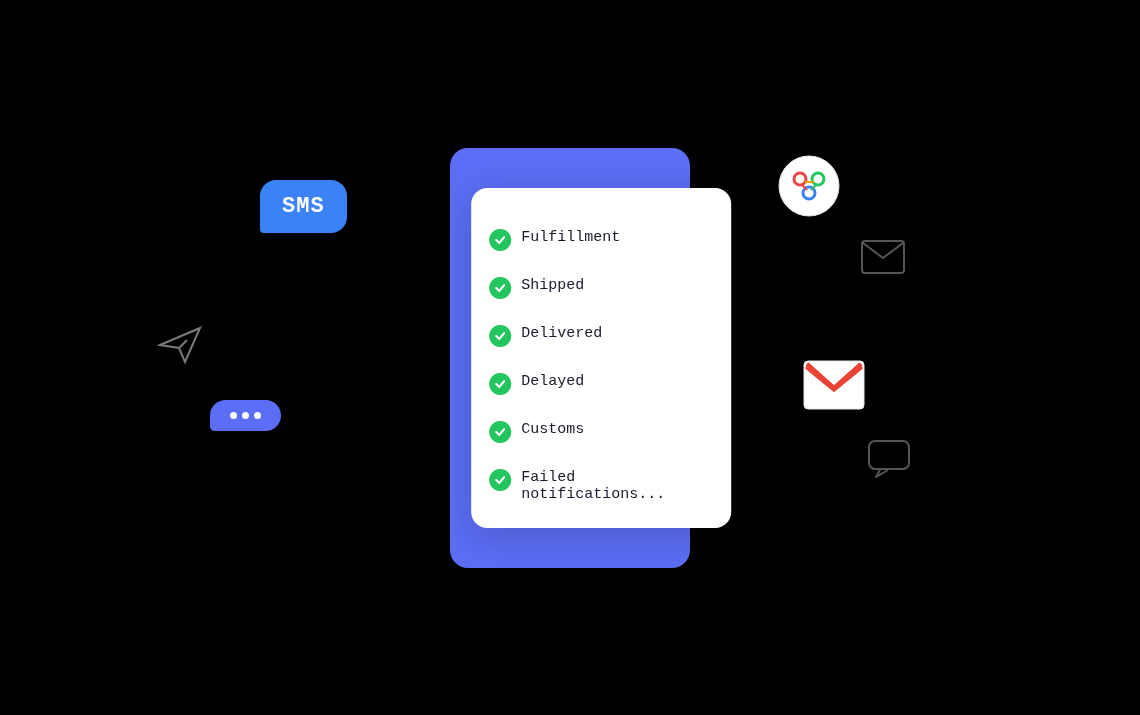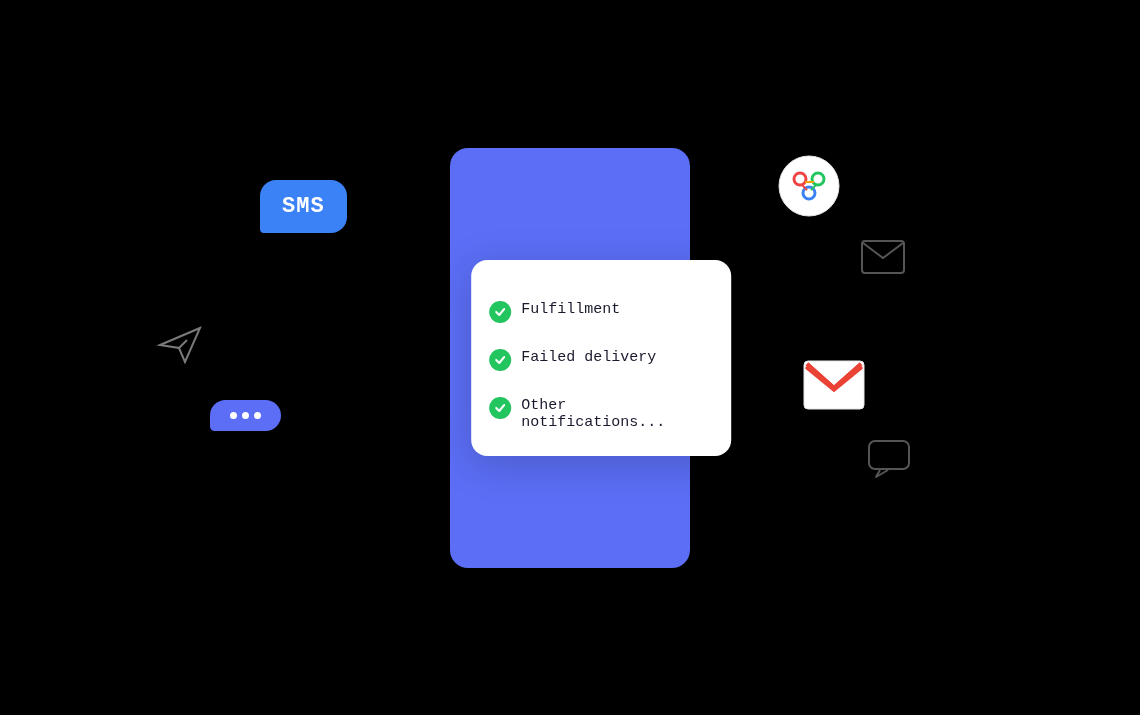--- a/index.html
+++ b/index.html
@@ -232,26 +232,50 @@
             </svg>
           </div>
           <span class="item-label">Fulfillment</span>
         </div>
         <div class="checklist-item">
           <div class="check-icon">
             <svg viewBox="0 0 12 12" fill="none">
               <path d="M2 6L5 9L10 3" stroke="white" stroke-width="2" stroke-linecap="round" stroke-linejoin="round"></path>
             </svg>
           </div>
-          <span class="item-label">Failed delivery</span>
-        </div>
-        <div class="checklist-item">
-          <div class="check-icon">
-            <svg viewBox="0 0 12 12" fill="none">
-              <path d="M2 6L5 9L10 3" stroke="white" stroke-width="2" stroke-linecap="round" stroke-linejoin="round"></path>
-            </svg>
-          </div>
-          <span class="item-label">Other notifications...</span>
+          <span class="item-label">Shipped</span>
+        </div>
+        <div class="checklist-item">
+          <div class="check-icon">
+            <svg viewBox="0 0 12 12" fill="none">
+              <path d="M2 6L5 9L10 3" stroke="white" stroke-width="2" stroke-linecap="round" stroke-linejoin="round"></path>
+            </svg>
+          </div>
+          <span class="item-label">Delivered</span>
+        </div>
+        <div class="checklist-item">
+          <div class="check-icon">
+            <svg viewBox="0 0 12 12" fill="none">
+              <path d="M2 6L5 9L10 3" stroke="white" stroke-width="2" stroke-linecap="round" stroke-linejoin="round"></path>
+            </svg>
+          </div>
+          <span class="item-label">Delayed</span>
+        </div>
+        <div class="checklist-item">
+          <div class="check-icon">
+            <svg viewBox="0 0 12 12" fill="none">
+              <path d="M2 6L5 9L10 3" stroke="white" stroke-width="2" stroke-linecap="round" stroke-linejoin="round"></path>
+            </svg>
+          </div>
+          <span class="item-label">Customs</span>
+        </div>
+        <div class="checklist-item">
+          <div class="check-icon">
+            <svg viewBox="0 0 12 12" fill="none">
+              <path d="M2 6L5 9L10 3" stroke="white" stroke-width="2" stroke-linecap="round" stroke-linejoin="round"></path>
+            </svg>
+          </div>
+          <span class="item-label">Failed notifications...</span>
         </div>
       </div>
   </div>
 
 </div>
 
 </body></html>

